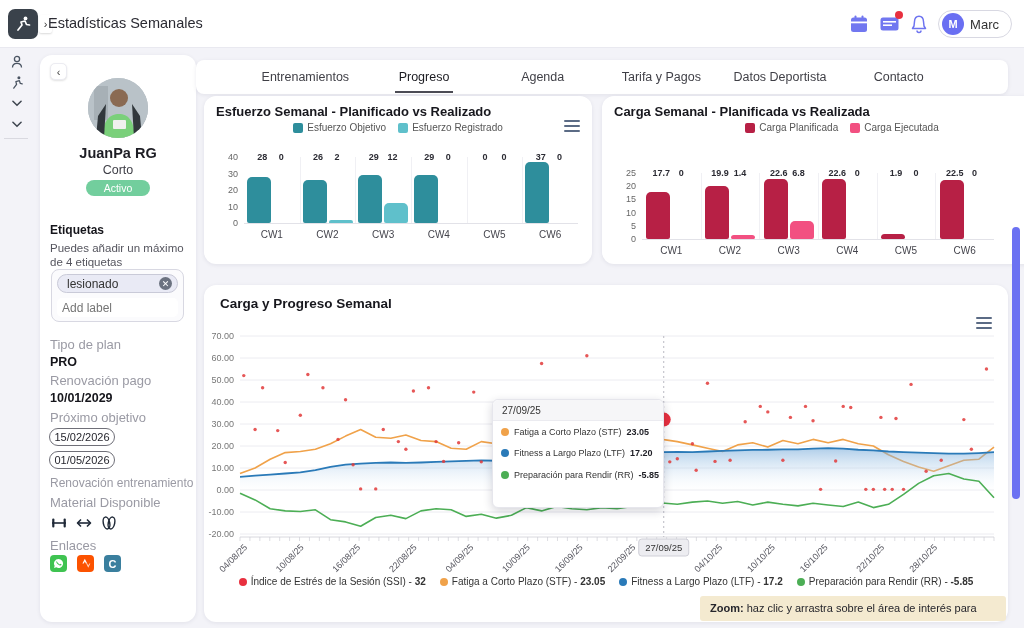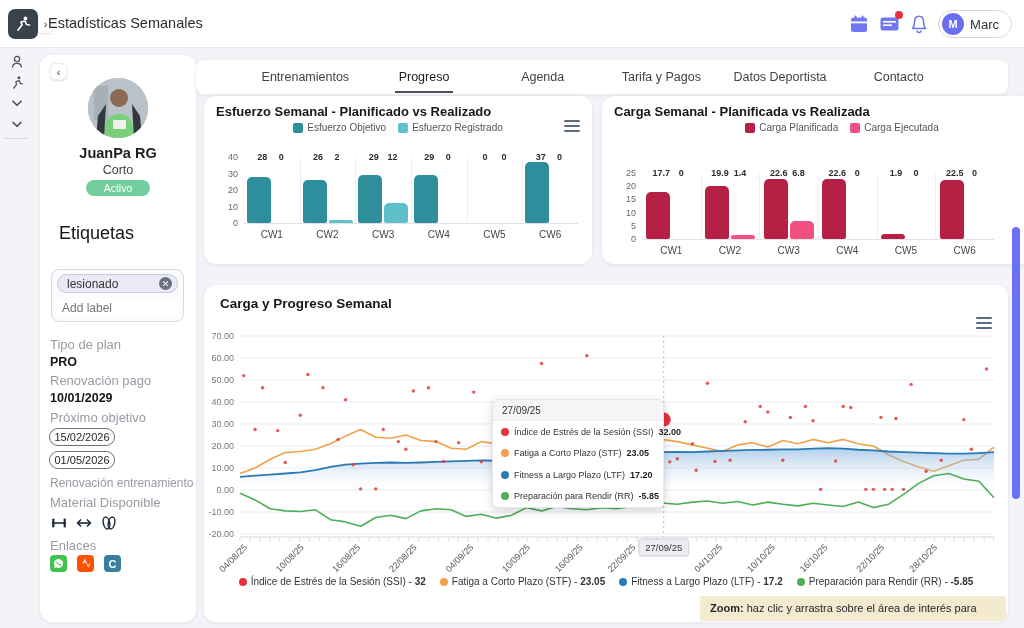--- a/index.html
+++ b/index.html
@@ -39,21 +39,21 @@
   .sidebar { left:40px; top:55px; width:156px; height:567px; }
   .back-btn { position:absolute; left:10px; top:8px; width:17px; height:17px; background:#fff;
               border:1px solid #ececf2; border-radius:5px; box-shadow:0 1px 2px rgba(0,0,0,.12);
               font-size:11px; color:#444; display:flex; align-items:center; justify-content:center; }
   .avatar-photo { position:absolute; left:48px; top:23px; width:60px; height:60px; border-radius:50%;
                   overflow:hidden; background:linear-gradient(160deg,#c3ccd2,#8e979d); }
   .sb-name { position:absolute; top:90px; width:100%; text-align:center; font-size:14.5px; font-weight:bold; color:#1d1d24; }
   .sb-city { position:absolute; top:108px; width:100%; text-align:center; font-size:12.5px; color:#3e3e46; }
   .status-pill { position:absolute; left:46px; top:125px; width:64px; height:16px; border-radius:9px;
                  background:#72ce9d; color:#fff; font-size:10.5px; display:flex; align-items:center; justify-content:center; }
-  .sb-sec-title { position:absolute; left:19px; top:168px; font-size:18px; font-weight:normal; color:#15151b; }
+  .sb-sec-title { position:absolute; left:10px; top:168px; font-size:12px; font-weight:bold; color:#15151b; }
   .sb-hint { position:absolute; left:10px; top:186px; width:140px; font-size:11.5px; color:#55555e; line-height:14px; }
   .tag-box { position:absolute; left:11px; top:214px; width:133px; height:53px;
              border:1px solid #d8d8e2; border-radius:8px; background:#fbfbfd; padding:4px 5px; }
   .tag-chip { height:19px; background:#e9eaf5; border:1px solid #c9cad8; border-radius:11px;
               display:flex; align-items:center; padding:0 5px 0 9px; justify-content:space-between; }
   .tag-text { font-size:12px; color:#333; }
   .tag-close { width:13px; height:13px; border-radius:50%; background:#6b7280; color:#fff; font-size:9px;
                display:flex; align-items:center; justify-content:center; }
   .tag-input { margin-top:5px; height:19px; background:#fff; border-radius:5px; border:none;
                font-size:12px; color:#555; width:100%; padding-left:5px;
@@ -191,20 +191,21 @@
       <rect x="25" y="42" width="13" height="9" rx="1" fill="#f0f0ee"></rect>
       <path d="M10 38 L18 26 L16 60 L8 60 Z" fill="#31373c"></path>
       <path d="M52 38 L44 26 L46 60 L54 60 Z" fill="#31373c"></path>
     </svg>
   </div>
   <div class="sb-name">JuanPa RG</div>
   <div class="sb-city">Corto</div>
   <div class="status-pill">Activo</div>
 
   <div class="sb-sec-title">Etiquetas</div>
+  <div class="sb-hint">Puedes añadir un máximo de 4 etiquetas</div>
   <div class="tag-box">
     <div class="tag-chip">
       <span class="tag-text">lesionado</span>
       <span class="tag-close">✕</span>
     </div>
     <input class="tag-input" placeholder="Add label" style="">
   </div>
 
   <div class="sb-label" style="top:282px;">Tipo de plan</div>
   <div class="sb-value" style="top:300px;">PRO</div>
@@ -593,25 +594,20 @@
     </div>
   <div class="zoom-note">
     <b>Zoom:</b><span> haz clic y arrastra sobre el área de interés para ampliarla.</span>
   </div>
 </div>
 
 <div class="tooltip">
   <div class="tt-head">27/09/25</div>
   <div id="tt-rows">
       <div class="tt-row">
-        <span class="tt-dot" style="background: rgb(232, 48, 63);"></span>
-        <span class="tt-name">Índice de Estrés de la Sesión (SSI)</span>
-        <span class="tt-val">32.00</span>
-      </div>
-      <div class="tt-row">
         <span class="tt-dot" style="background: rgb(240, 162, 74);"></span>
         <span class="tt-name">Fatiga a Corto Plazo (STF)</span>
         <span class="tt-val">23.05</span>
       </div>
       <div class="tt-row">
         <span class="tt-dot" style="background: rgb(42, 122, 184);"></span>
         <span class="tt-name">Fitness a Largo Plazo (LTF)</span>
         <span class="tt-val">17.20</span>
       </div>
       <div class="tt-row">

